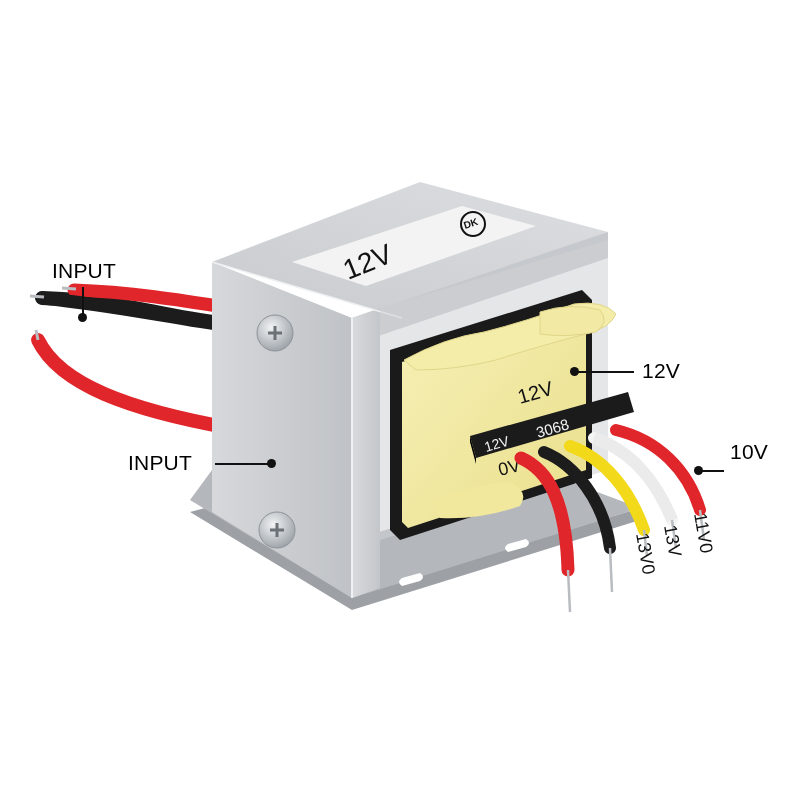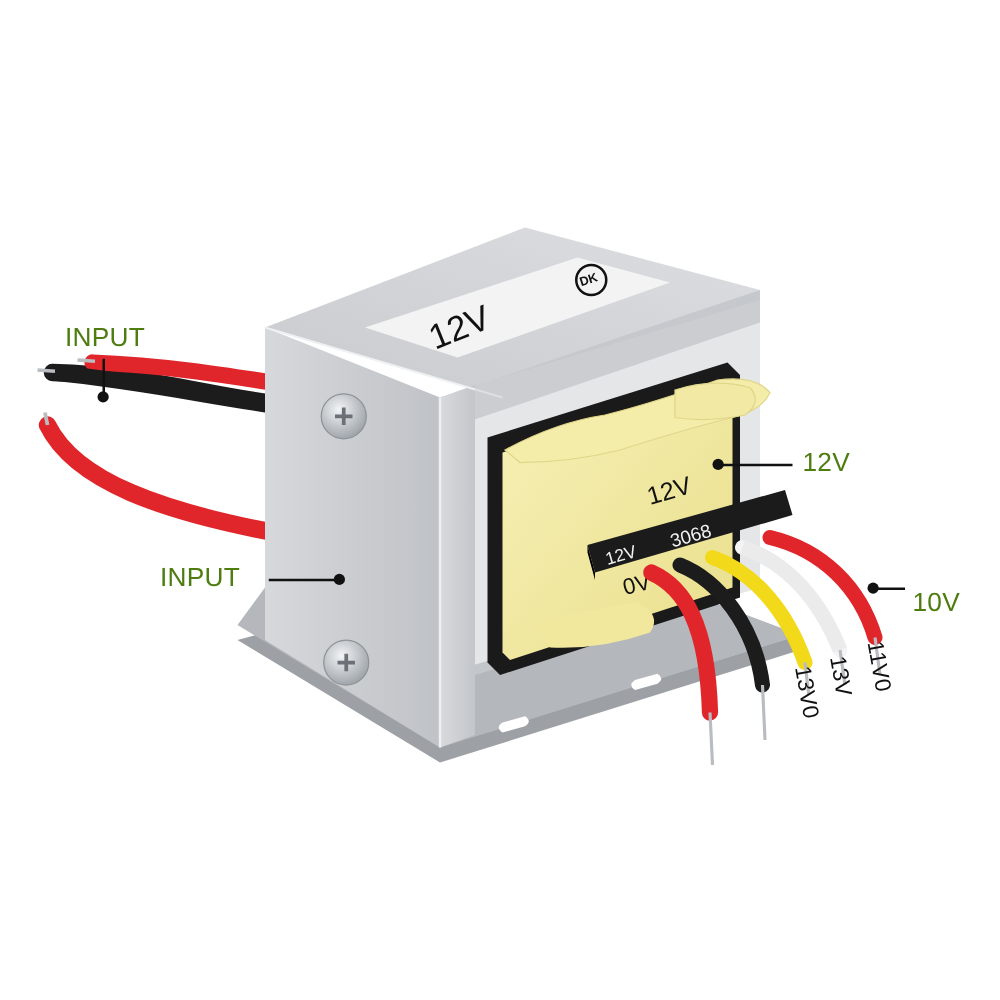--- a/index.html
+++ b/index.html
@@ -1,20 +1,20 @@
 <!DOCTYPE html>
 <html><head>
 <meta charset="utf-8">
 <style>
   html, body { margin: 0; padding: 0; background: #ffffff; }
   body { width: 800px; height: 800px; position: relative; overflow: hidden;
          font-family: "Liberation Sans", sans-serif; }
   .stage { position: absolute; left: 0; top: 0; width: 800px; height: 800px; }
   .callout { position: absolute; font-family: "Liberation Sans", sans-serif; font-size: 21px;
-             color: #4d7c0f; letter-spacing: 0.2px; white-space: nowrap; }
+             color: #000000; letter-spacing: 0.2px; white-space: nowrap; }
   .leader { position: absolute; background: #111; }
   .dot { position: absolute; width: 9px; height: 9px; border-radius: 50%; background: #111; }
   .svg-text { font-family: "Liberation Sans", sans-serif; }
 </style>
 </head>
 <body>
 
 <div class="stage">
   <svg width="800" height="800" viewBox="0 0 800 800">
     <defs>
@@ -126,16 +126,16 @@
   <div class="dot" style="left:78px; top:313px;"></div>
 
   <div class="callout" style="left:128px; top:451px;">INPUT</div>
   <div class="leader" style="left:215px; top:463px; width:55px; height:2px;"></div>
   <div class="dot" style="left:267px; top:459px;"></div>
 
   <div class="callout" style="left:642px; top:359px;">12V</div>
   <div class="leader" style="left:576px; top:371px; width:58px; height:2px;"></div>
   <div class="dot" style="left:570px; top:367px;"></div>
 
-  <div class="callout" style="left:730px; top:471px;">10V</div>
+  <div class="callout" style="left:730px; top:440px;">10V</div>
   <div class="leader" style="left:700px; top:470px; width:24px; height:2px;"></div>
   <div class="dot" style="left:694px; top:466px;"></div>
 </div>
 
 </body></html>

